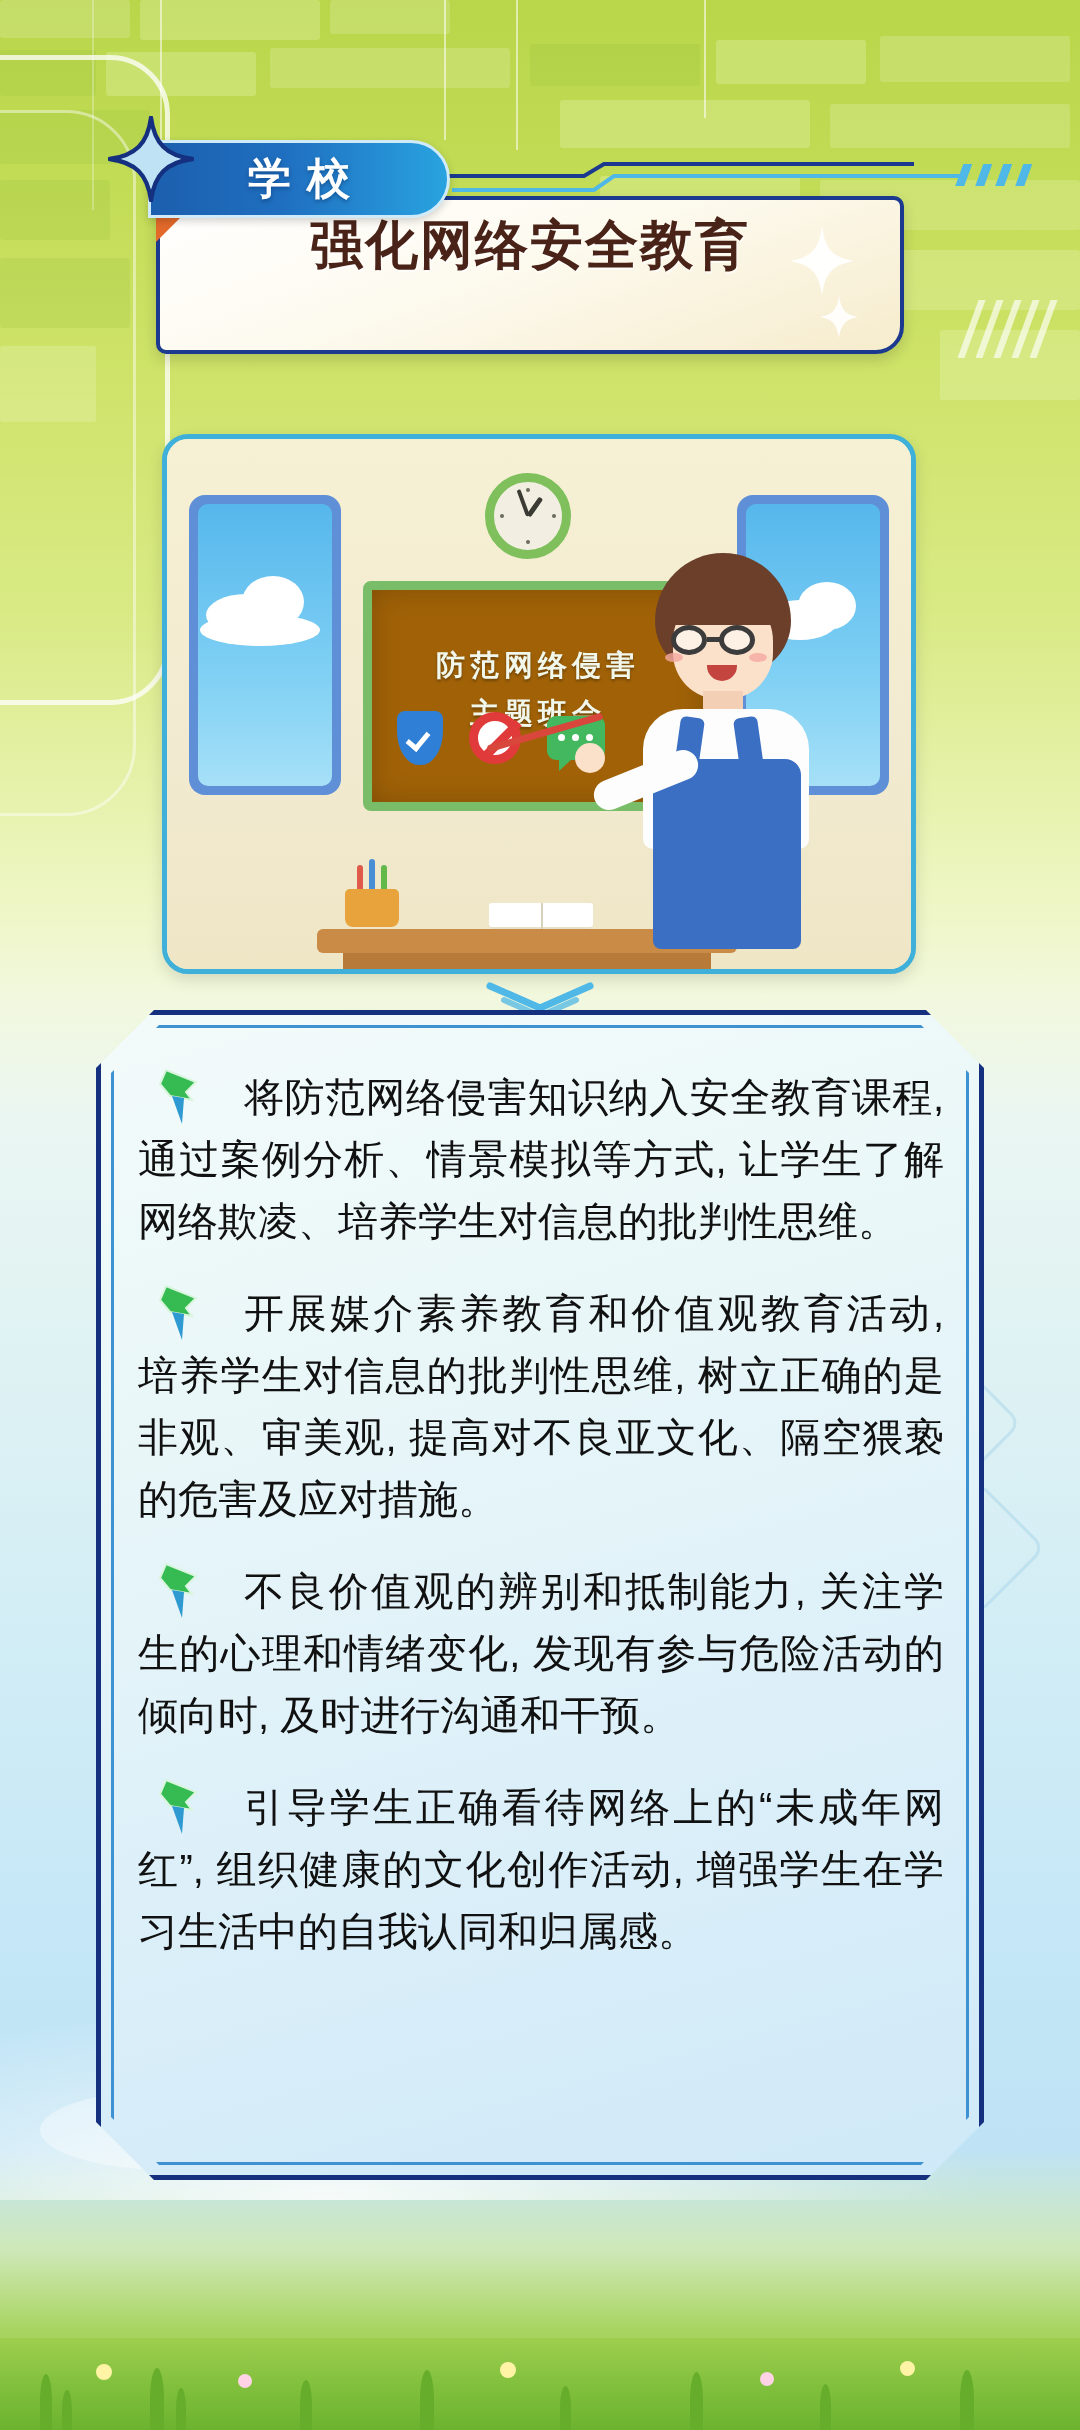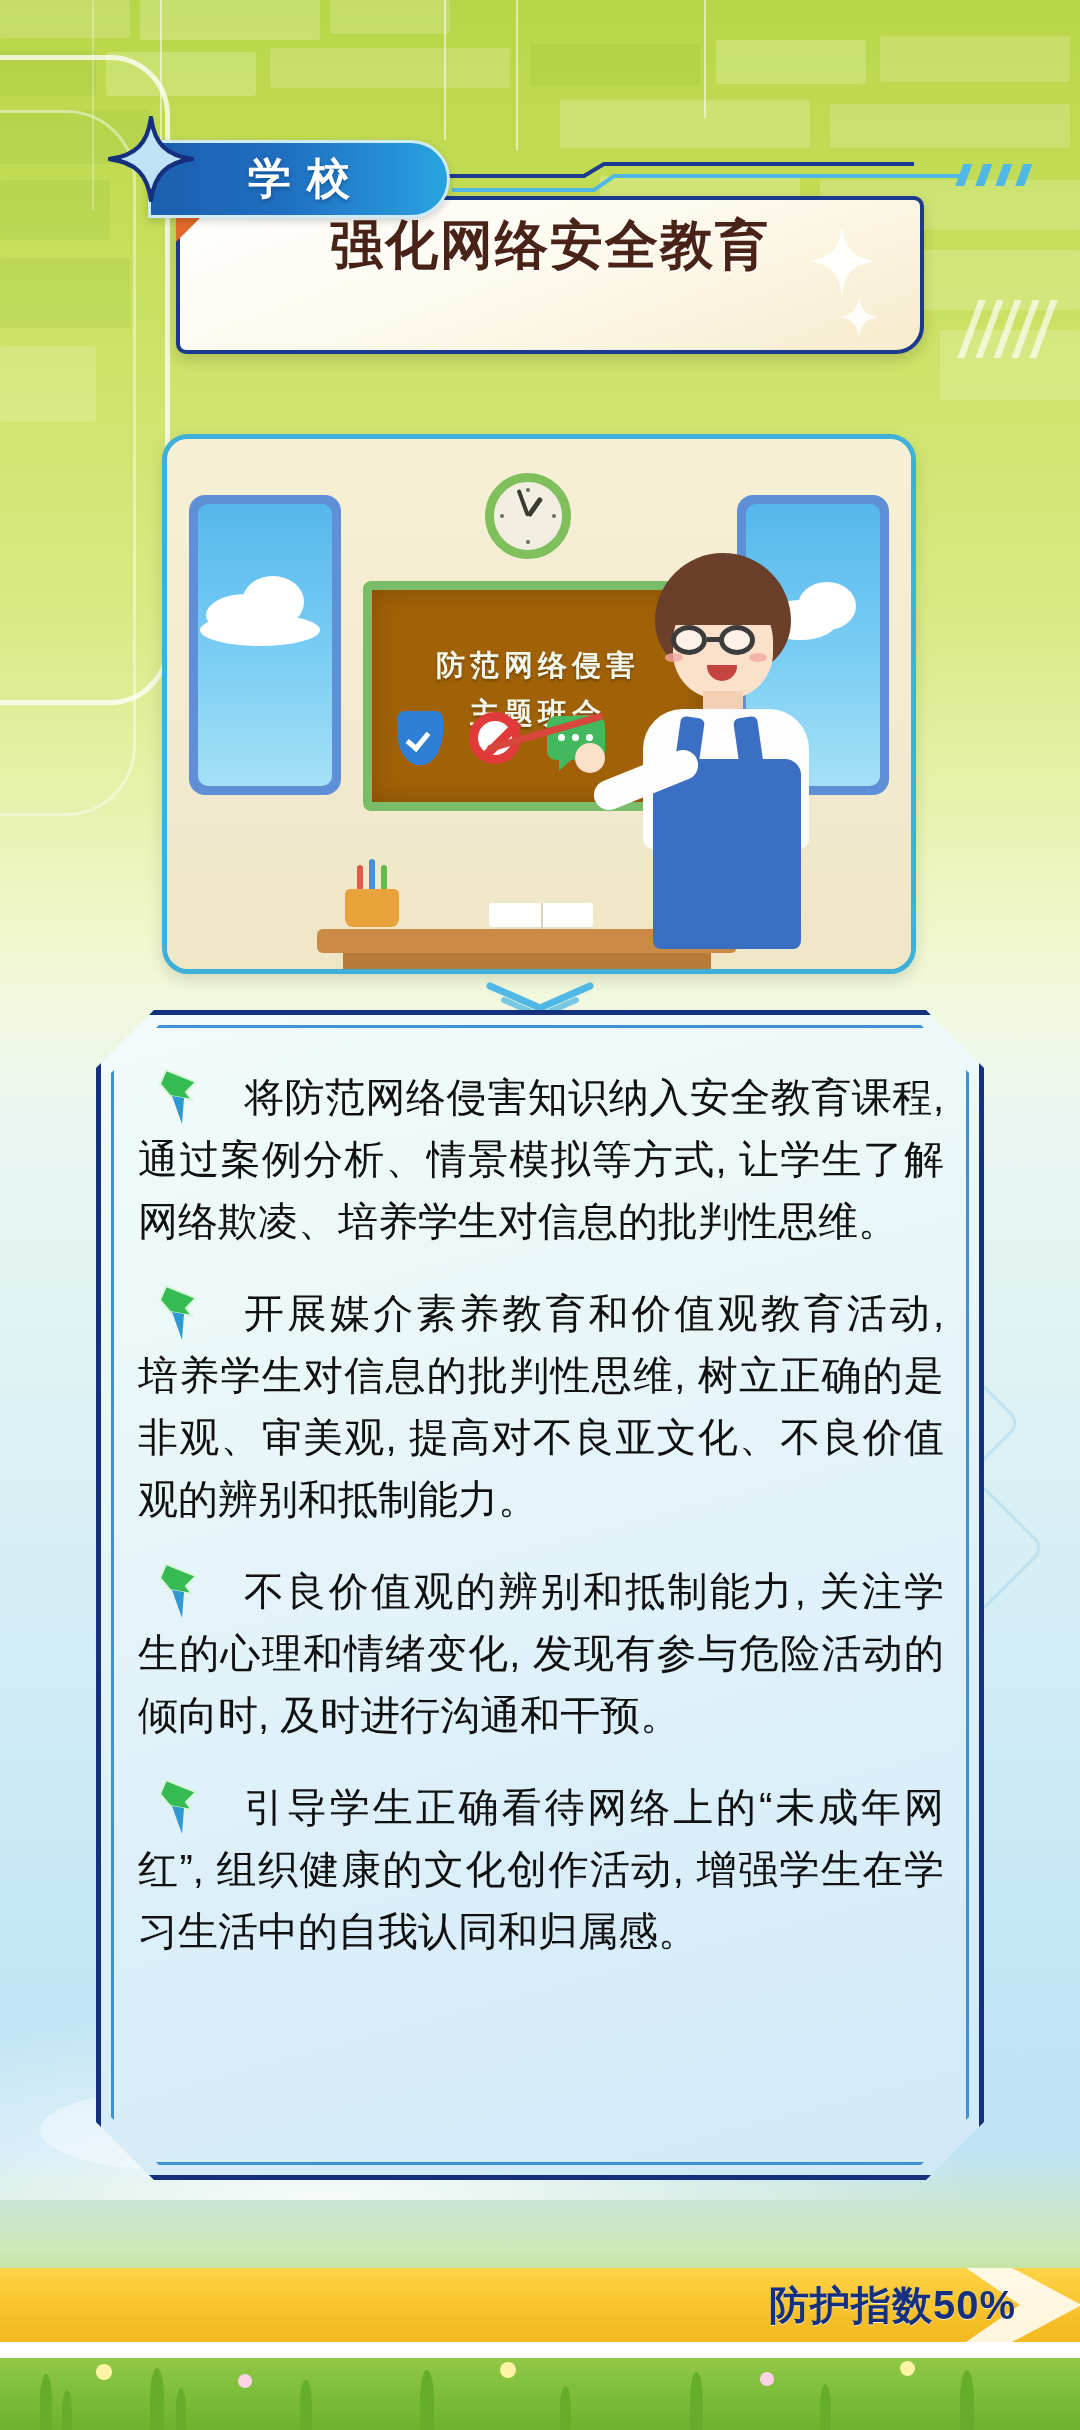--- a/index.html
+++ b/index.html
@@ -75,21 +75,21 @@
   
   .sparkle{
     position:absolute;left:108px;top:116px;width:86px;height:86px;z-index:10;
   }
 
   
   .techline{position:absolute;left:444px;top:162px;width:620px;height:44px;z-index:8;}
 
   
   .titlecard{
-    position:absolute;left:176px;top:196px;width:740px;height:150px;
+    position:absolute;left:156px;top:196px;width:740px;height:150px;
     background:linear-gradient(160deg,#ffffff 0%,#fdfaef 45%,#f6eccd 100%);
     border:4px solid #1b3a8f;
     border-radius:10px 10px 28px 10px;
     box-shadow:0 6px 14px rgba(0,0,0,.15);
     z-index:6;
   }
   .titlecard .corner{
     position:absolute;left:-4px;top:-4px;
     width:0;height:0;border-top:46px solid #e2692a;border-right:46px solid transparent;
     border-radius:6px 0 0 0;
@@ -437,21 +437,21 @@
         <div class="ptext">将防范网络侵害知识纳入安全教育课程, 通过案例分析、情景模拟等方式, 让学生了解网络欺凌、培养学生对信息的批判性思维。</div>
       </div>
 
       <div class="para">
         <div class="pin">
           <svg viewBox="0 0 54 58" width="54" height="58">
             <path d="M14 2 L44 14 L34 24 L40 32 L18 28 L8 16 Z" fill="#35bb52" stroke="#d9f5dd" stroke-width="2"></path>
             <path d="M20 28 L30 56 L32 30 Z" fill="#2f9ad1"></path>
           </svg>
         </div>
-        <div class="ptext">开展媒介素养教育和价值观教育活动, 培养学生对信息的批判性思维, 树立正确的是非观、审美观, 提高对不良亚文化、不良价值观的辨别和抵制能力。</div>
+        <div class="ptext">开展媒介素养教育和价值观教育活动, 培养学生对信息的批判性思维, 树立正确的是非观、审美观, 提高对不良亚文化、隔空猥亵的危害及应对措施。</div>
       </div>
 
       <div class="para">
         <div class="pin">
           <svg viewBox="0 0 54 58" width="54" height="58">
             <path d="M14 2 L44 14 L34 24 L40 32 L18 28 L8 16 Z" fill="#35bb52" stroke="#d9f5dd" stroke-width="2"></path>
             <path d="M20 28 L30 56 L32 30 Z" fill="#2f9ad1"></path>
           </svg>
         </div>
         <div class="ptext">不良价值观的辨别和抵制能力, 关注学生的心理和情绪变化, 发现有参与危险活动的倾向时, 及时进行沟通和干预。</div>
@@ -463,26 +463,20 @@
             <path d="M14 2 L44 14 L34 24 L40 32 L18 28 L8 16 Z" fill="#35bb52" stroke="#d9f5dd" stroke-width="2"></path>
             <path d="M20 28 L30 56 L32 30 Z" fill="#2f9ad1"></path>
           </svg>
         </div>
         <div class="ptext">引导学生正确看待网络上的“未成年网红”, 组织健康的文化创作活动, 增强学生在学习生活中的自我认同和归属感。</div>
       </div>
 
     </div>
   </div>
 
-  <div class="footbar">
-    <div class="fb-yellow"></div>
-    <div class="fb-arrow"></div>
-    <div class="fb-text">防护指数50%</div>
-    <div class="fb-white"></div>
-  </div>
 
   <div class="grass">
     <div class="blade" style="left:40px;width:12px;height:56px;"></div>
     <div class="blade" style="left:62px;width:10px;height:40px;"></div>
     <div class="blade" style="left:150px;width:14px;height:62px;"></div>
     <div class="blade" style="left:176px;width:10px;height:42px;"></div>
     <div class="blade" style="left:300px;width:12px;height:50px;"></div>
     <div class="blade" style="left:420px;width:14px;height:60px;"></div>
     <div class="blade" style="left:560px;width:11px;height:44px;"></div>
     <div class="blade" style="left:690px;width:13px;height:58px;"></div>

